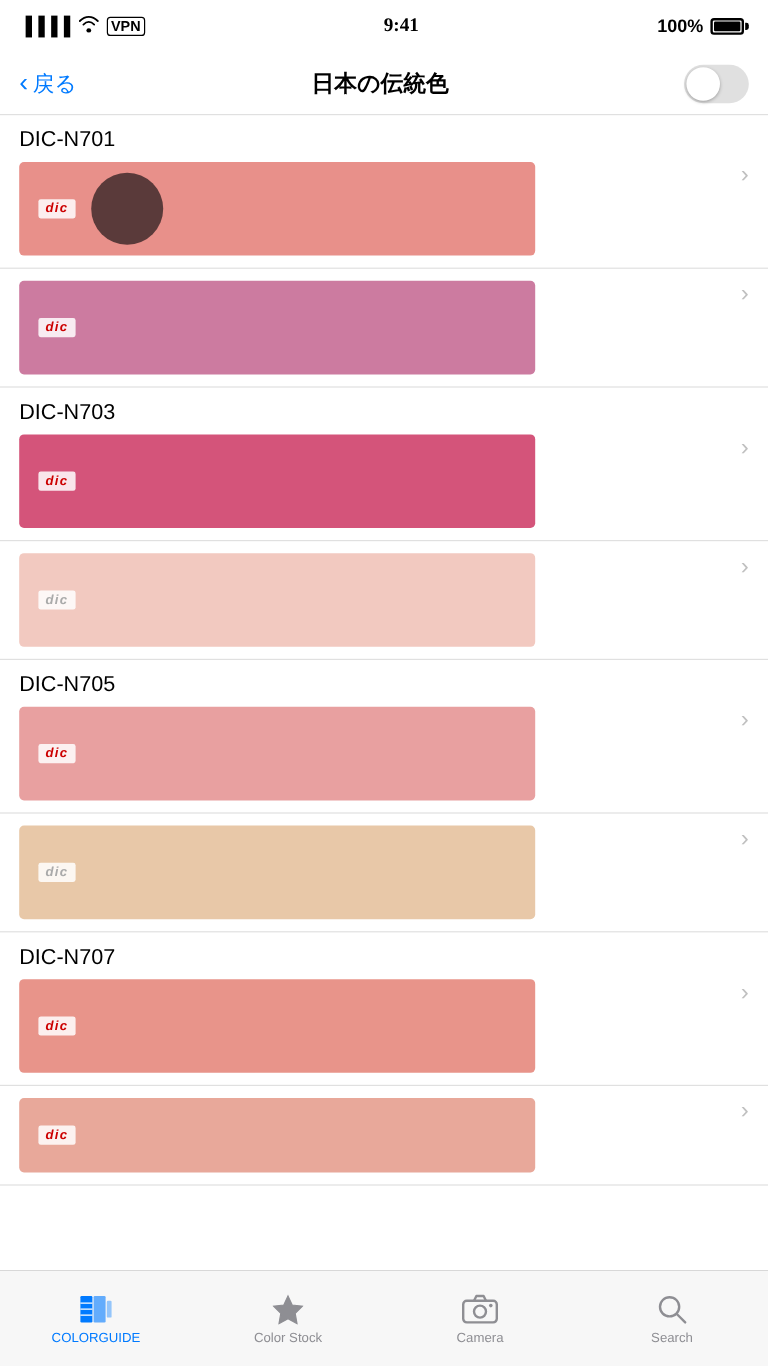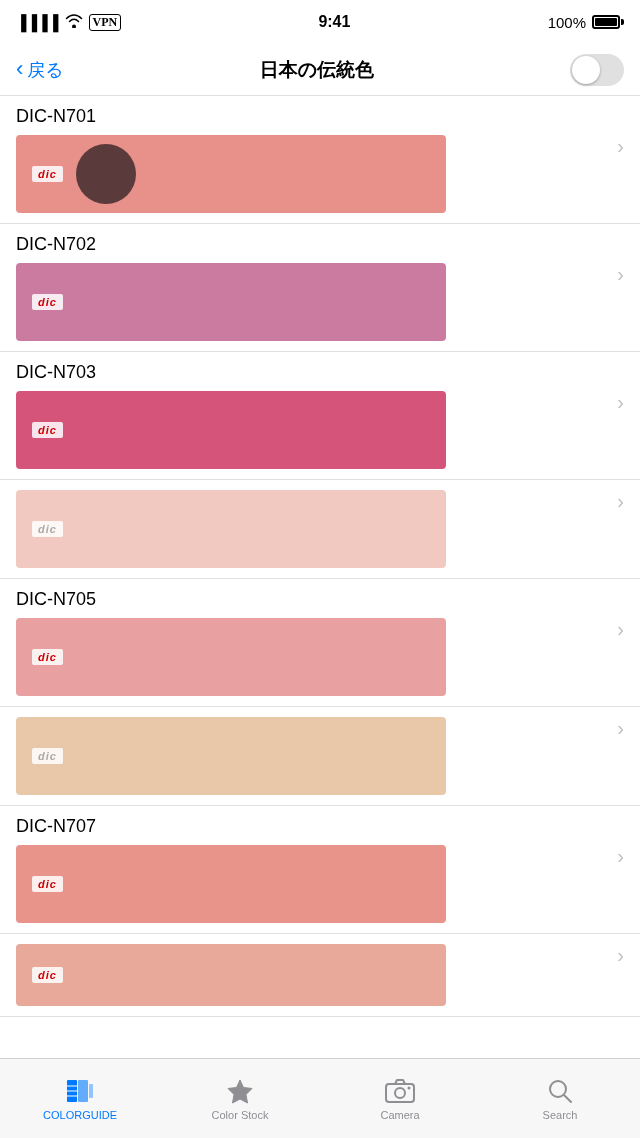--- a/index.html
+++ b/index.html
@@ -24,27 +24,28 @@
     .status-left {
       display: flex;
       align-items: center;
       gap: 6px;
       font-size: 15px;
       font-weight: 600;
     }
     .status-center {
       font-size: 16px;
       font-weight: 600;
+      font-family: Liberation Serif, serif;
     }
     .status-right {
       display: flex;
       align-items: center;
       gap: 6px;
       font-size: 15px;
-      font-weight: 400;
+      font-weight: 700;
     }
     .battery-icon {
       display: inline-flex;
       align-items: center;
     }
     .battery-body {
       width: 28px;
       height: 14px;
       border: 2px solid #000;
       border-radius: 3px;
@@ -216,21 +217,21 @@
 <div class="status-bar">
   <div class="status-left">
     <span>▐▐▐▐</span>
     <span>
       <svg width="18" height="14" viewBox="0 0 18 14">
         <path d="M9 10.5a2 2 0 1 1 0 4 2 2 0 0 1 0-4z" fill="#000"></path>
         <path d="M4.5 7.5C6 6 7.4 5.3 9 5.3s3 .7 4.5 2.2" fill="none" stroke="#000" stroke-width="1.5" stroke-linecap="round"></path>
         <path d="M1.5 4.5C4 2 6.4 1 9 1s5 1 7.5 3.5" fill="none" stroke="#000" stroke-width="1.5" stroke-linecap="round"></path>
       </svg>
     </span>
-    <span style="font-size:12px;border:1px solid #000;border-radius:3px;padding:0 3px;font-weight:bold;font-family:Liberation Serif, serif;">VPN</span>
+    <span style="font-size:12px;border:1px solid #000;border-radius:3px;padding:0 3px;font-weight:bold;">VPN</span>
   </div>
   <div class="status-center">9:41</div>
   <div class="status-right">
     <span>100%</span>
     <span class="battery-icon">
       <span class="battery-body">
           <span class="battery-fill"></span>
         </span>
       <span class="battery-tip"></span>
     </span>
@@ -253,21 +254,20 @@
     <div class="color-item-row">
       <div class="color-swatch-container" style="background:#E8908A;">
         <div class="circle-overlay"></div>
         <div class="dic-logo"><em>dic</em></div>
       </div>
       <span class="chevron-right">›</span>
     </div>
   </div>
 
   <div class="color-item">
-    <div class="color-item-label">DIC-N702</div>
     <div class="color-item-row">
       <div class="color-swatch-container" style="background:#CC7BA0;">
         <div class="dic-logo"><em>dic</em></div>
       </div>
       <span class="chevron-right">›</span>
     </div>
   </div>
 
   <div class="color-item">
     <div class="color-item-label">DIC-N703</div>

